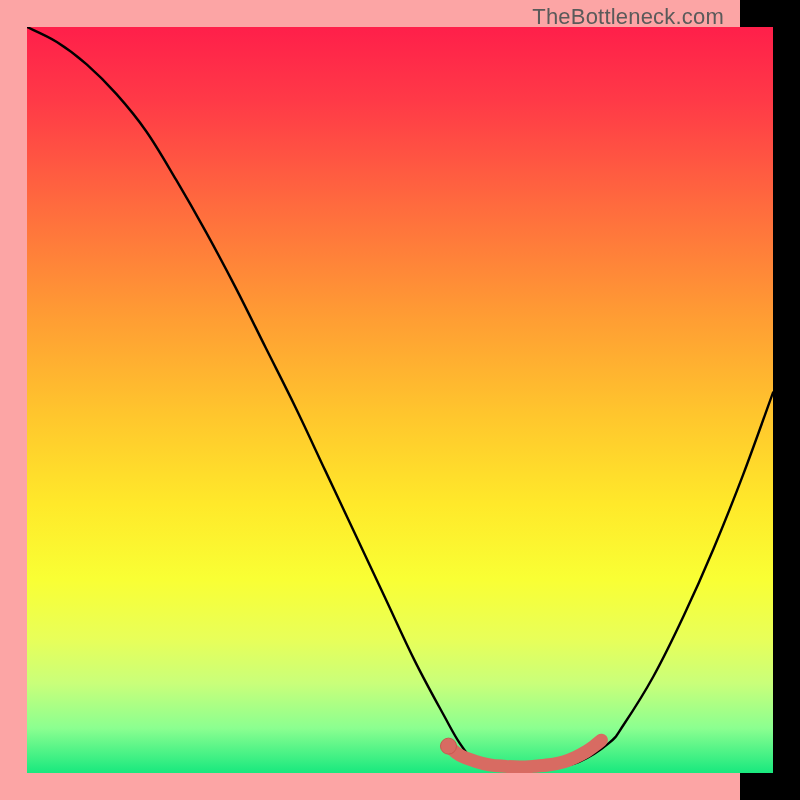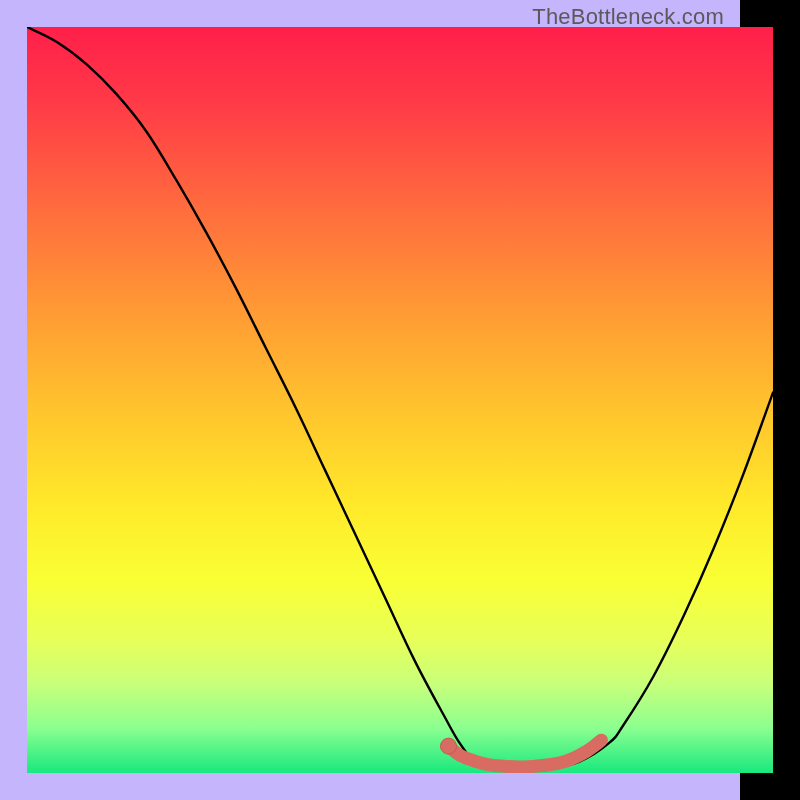--- a/index.html
+++ b/index.html
@@ -8,21 +8,21 @@
     width: 800px;
     height: 800px;
     background: #000;
     overflow: hidden;
     font-family: Arial, Helvetica, sans-serif;
   }
   .stage {
     position: relative;
     width: 740px;
     height: 800px;
-    background: #c4b5fd;
+    background: #fca5a5;
   }
   .plot {
     position: absolute;
     left: 27px;
     top: 27px;
     width: 746px;
     height: 746px;
     overflow: hidden;
   }
   .gradient {

